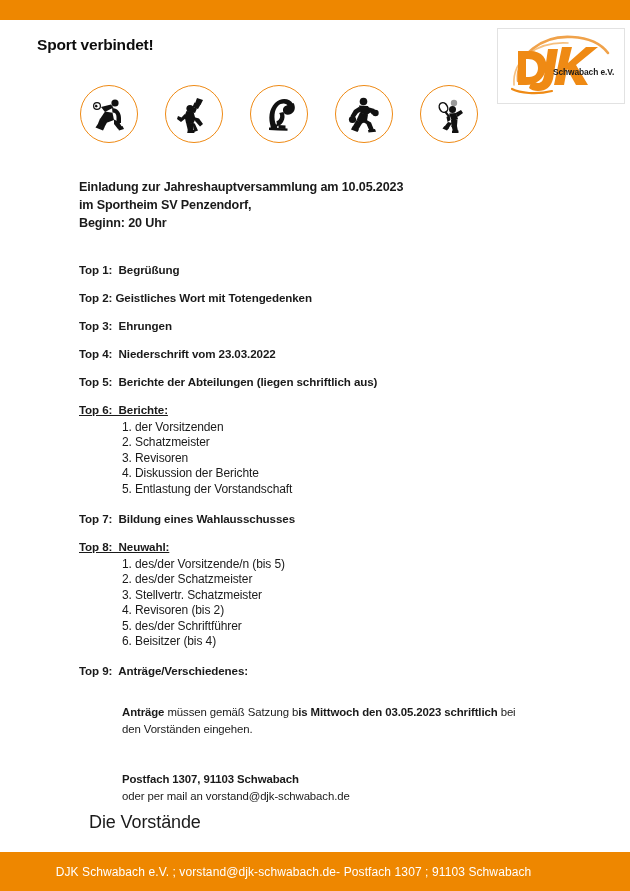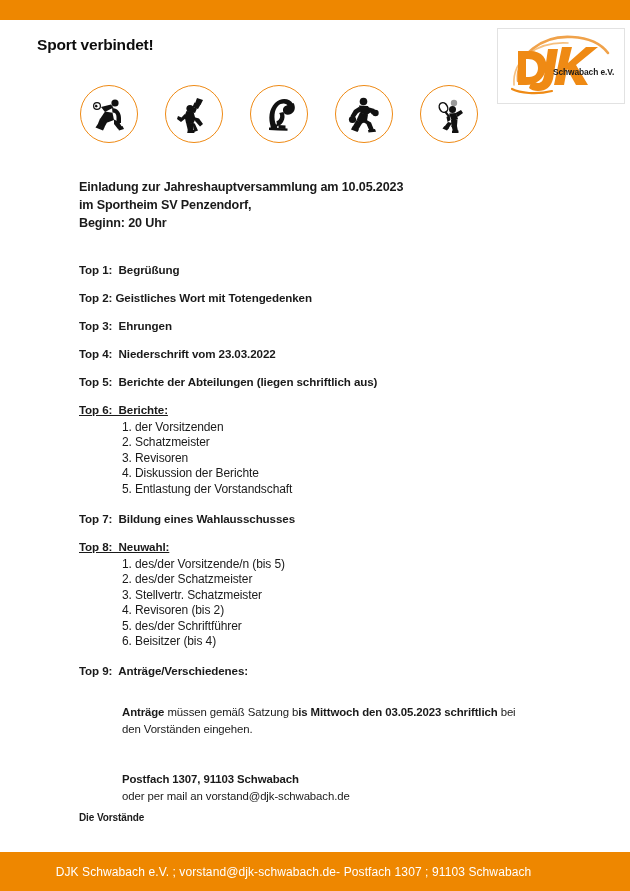--- a/index.html
+++ b/index.html
@@ -156,23 +156,23 @@
     line-height: 16.5px;
     letter-spacing: -0.1px;
     margin-top: 22px;
   }
   .contact .line1 { font-weight: bold; }
   .contact .line2 { font-weight: normal; }
   .contact .line2 b { font-weight: normal; }
 
   .signoff {
     position: absolute;
-    left: 79px; top: 812px;
-    font-size: 10px;
-    font-weight: bold;
+    left: 89px; top: 812px;
+    font-size: 18px;
+    font-weight: normal;
     letter-spacing: -0.1px;
   }
 </style>
 </head>
 <body>
 
 <div class="page">
 
   <div class="bar-top"></div>
 

